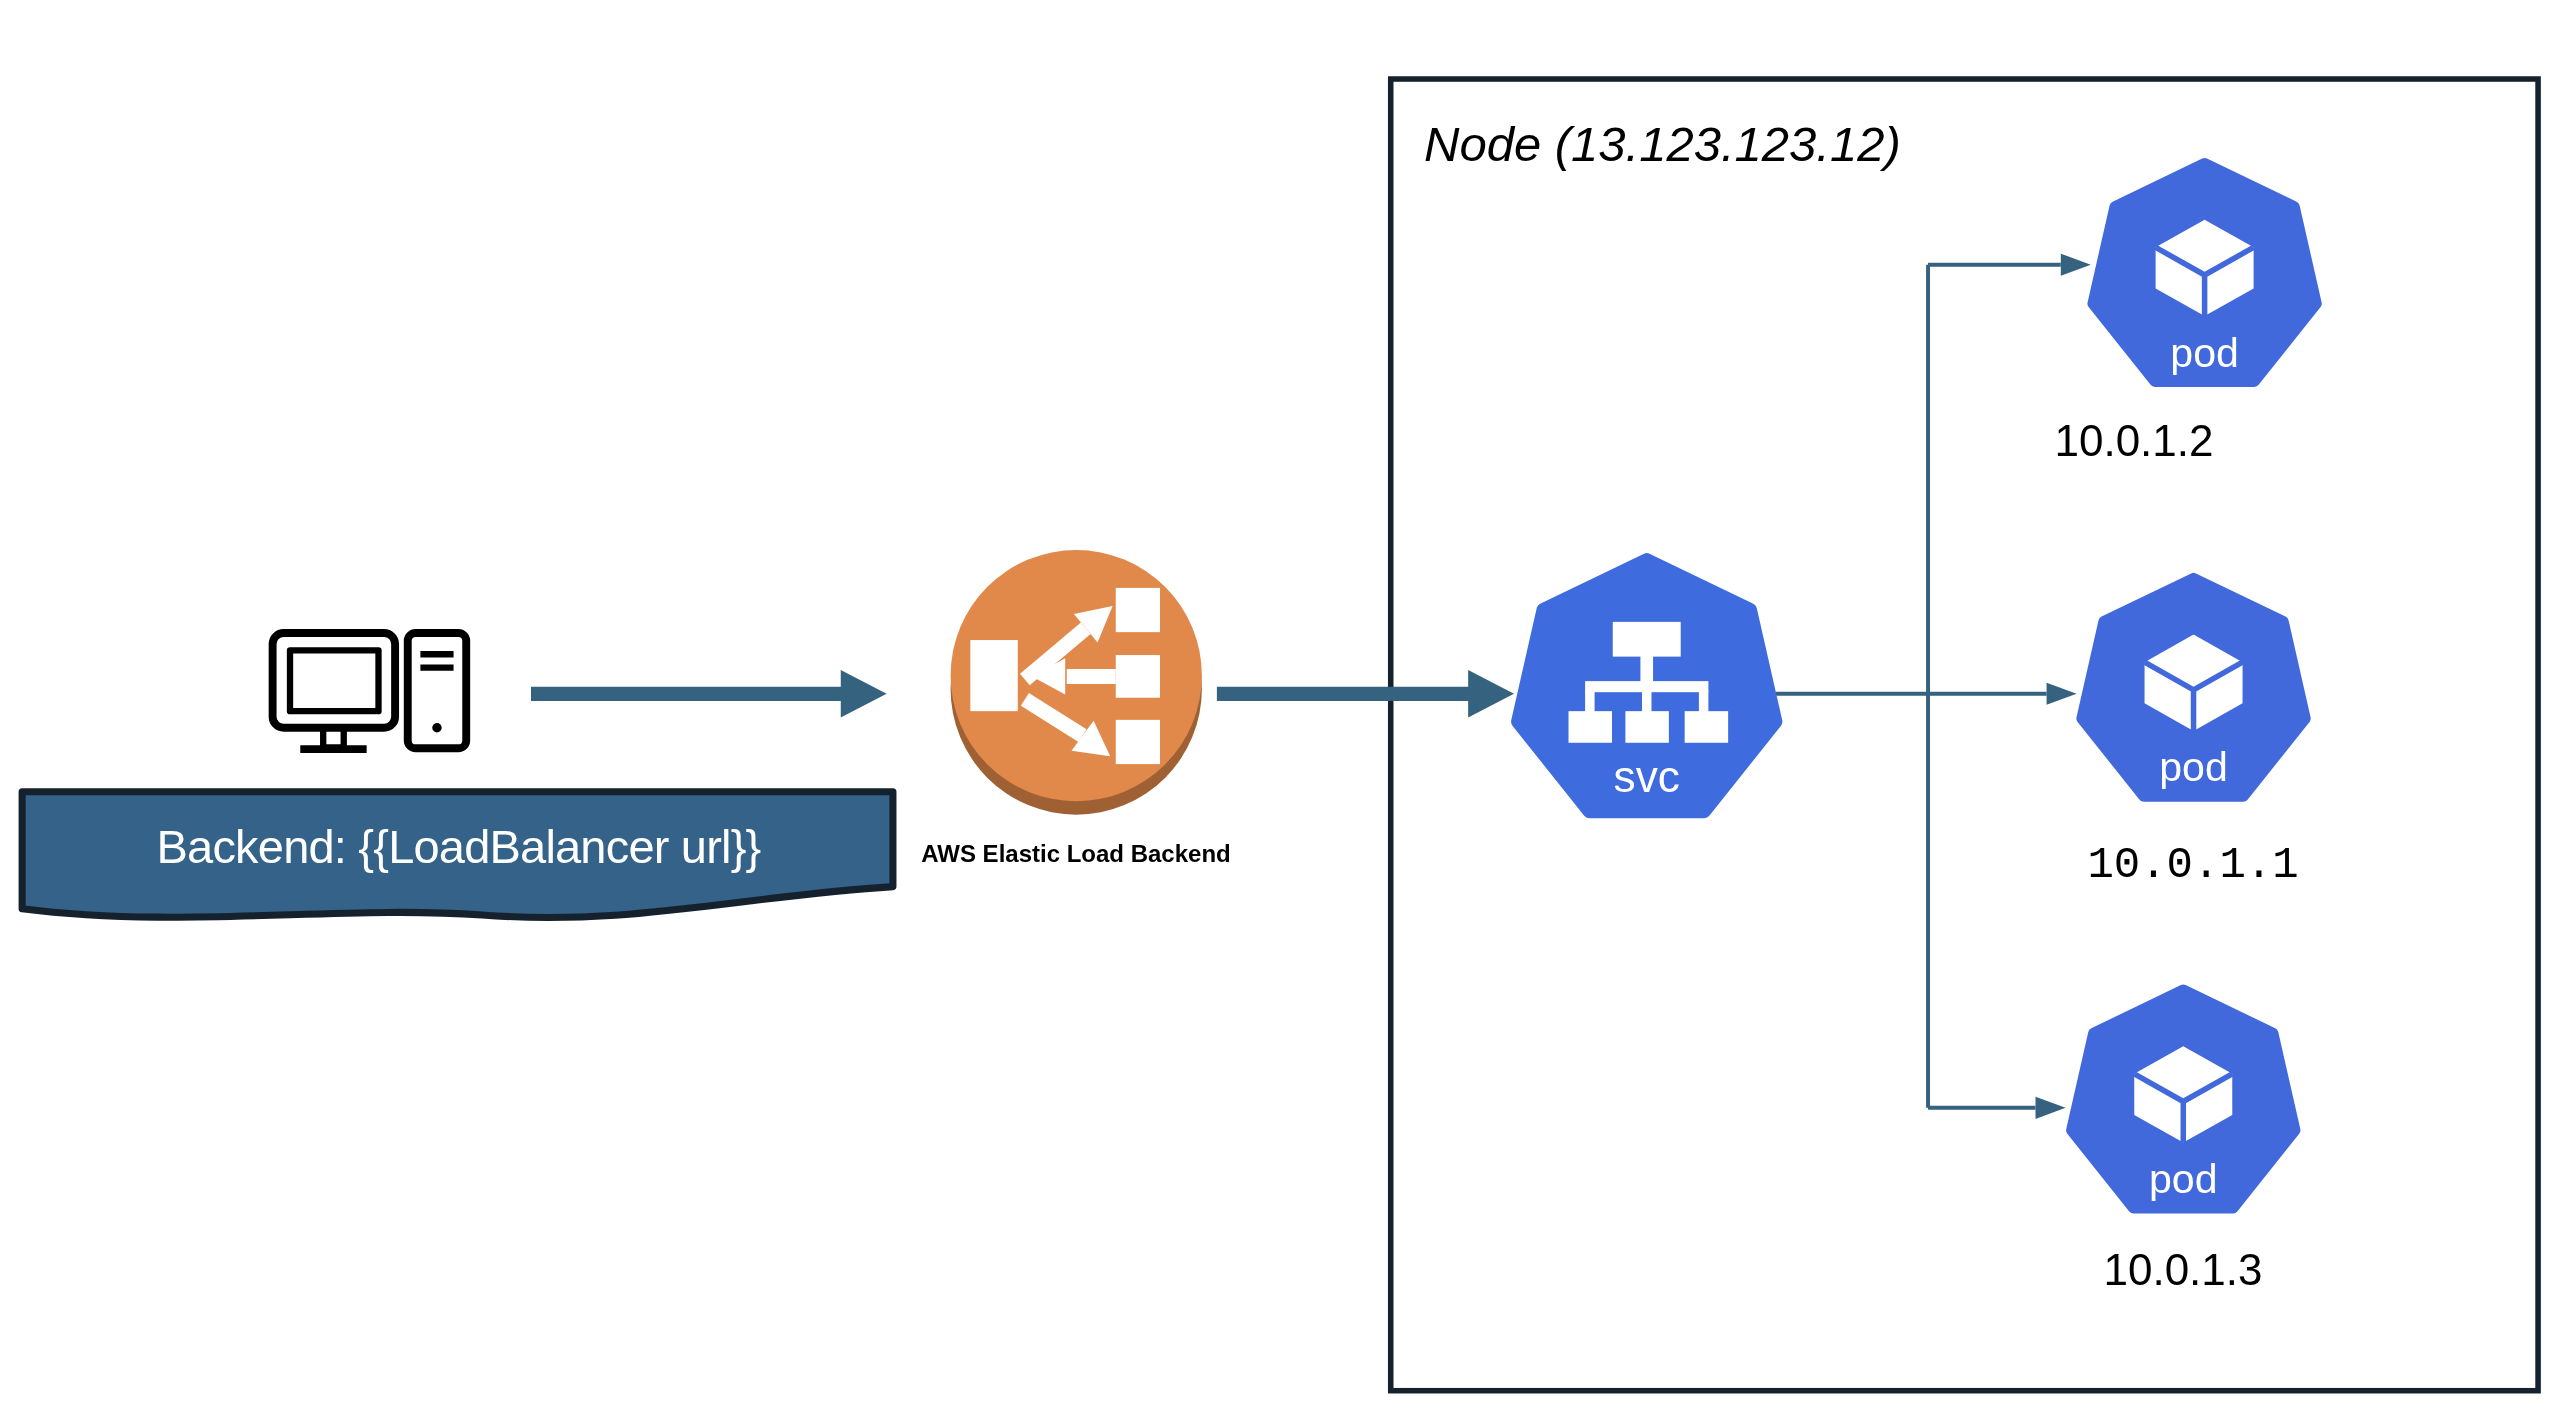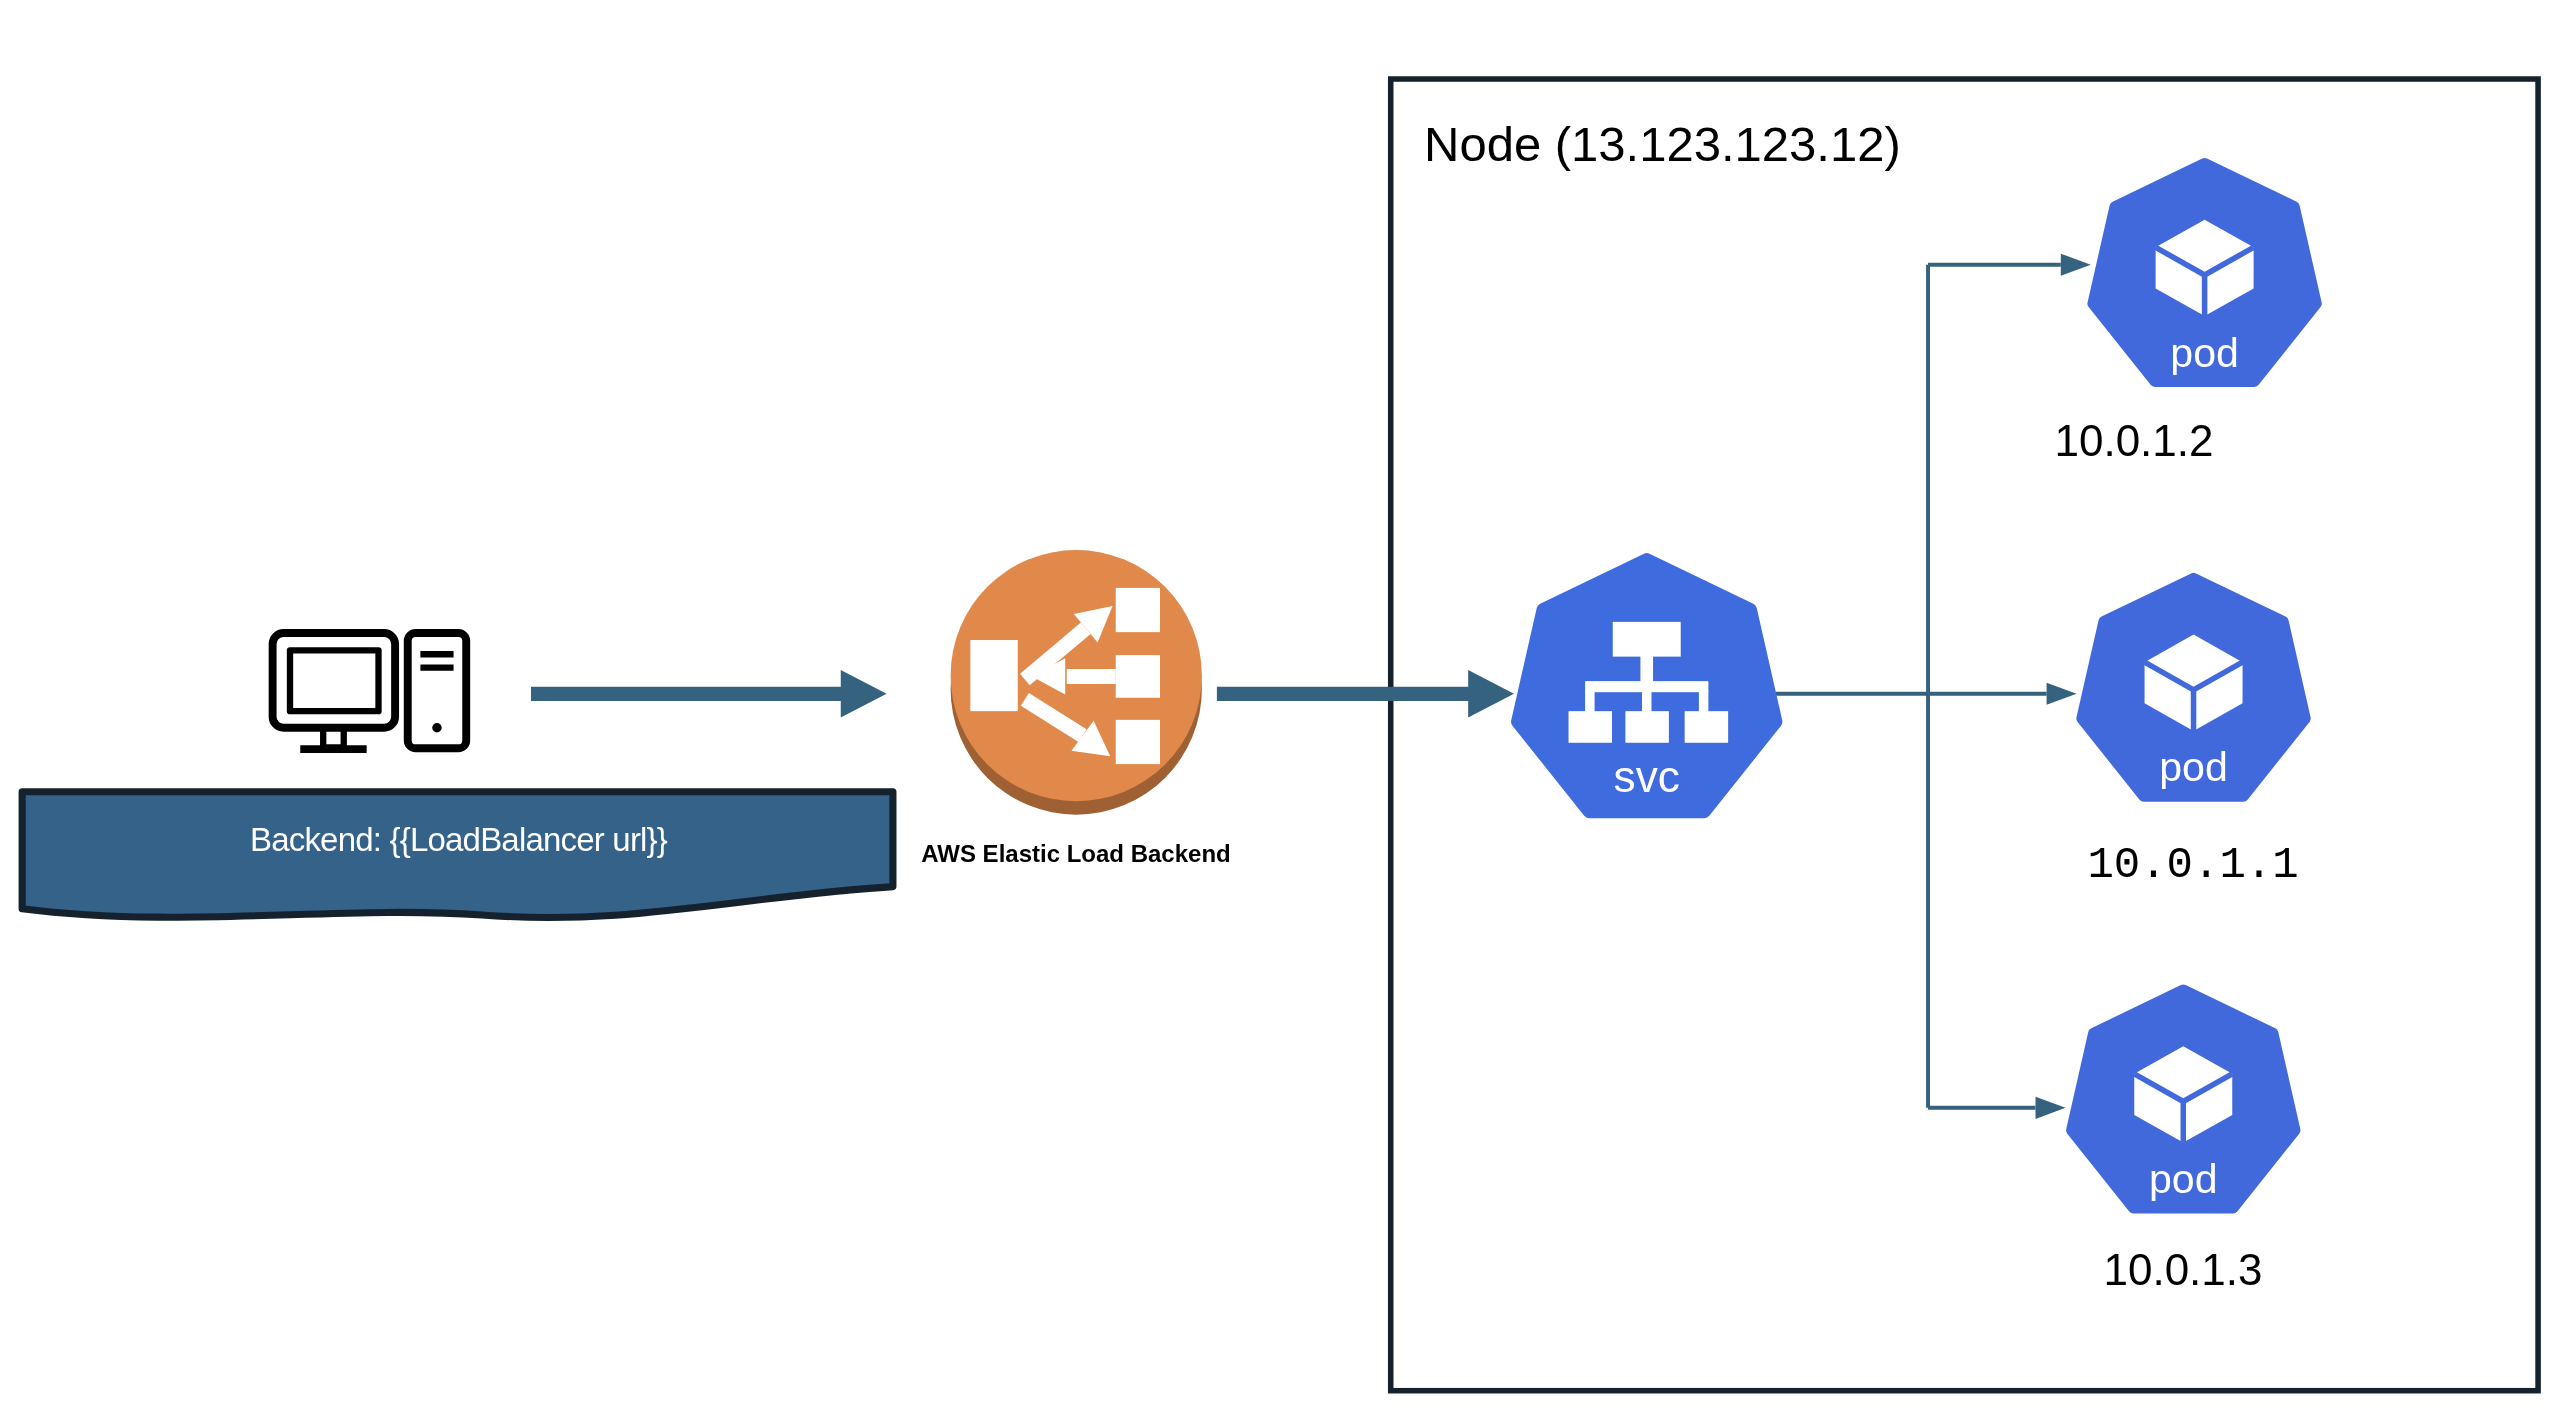--- a/index.html
+++ b/index.html
@@ -13,26 +13,27 @@
   .stage svg{position:absolute;left:0;top:0;}
   .lbl{
     position:absolute;
     line-height:1;
     color:#000;
     white-space:nowrap;
   }
   .banner-text{
     left:23px;top:823px;width:871px;
     text-align:center;
-    font-size:33px;letter-spacing:-0.8px;
+    font-size:47px;letter-spacing:-0.8px;
     color:#ffffff;
   }
   .node-title{
     left:1424px;top:120px;
     font-size:49px;
+    font-style:italic;
   }
   .elb-caption{
     left:918px;top:842px;width:316px;
     text-align:center;
     font-size:24px;font-weight:bold;
   }
   .ip{text-align:center;}
   .svc-ip{left:1489px;top:861px;width:316px;font-size:47px;}
   .pod-ip-1{left:1992px;top:419px;width:284px;font-size:44px;}
   .pod-ip-2{left:2051px;top:843px;width:284px;font-size:44px;font-family:Liberation Mono, monospace;}

